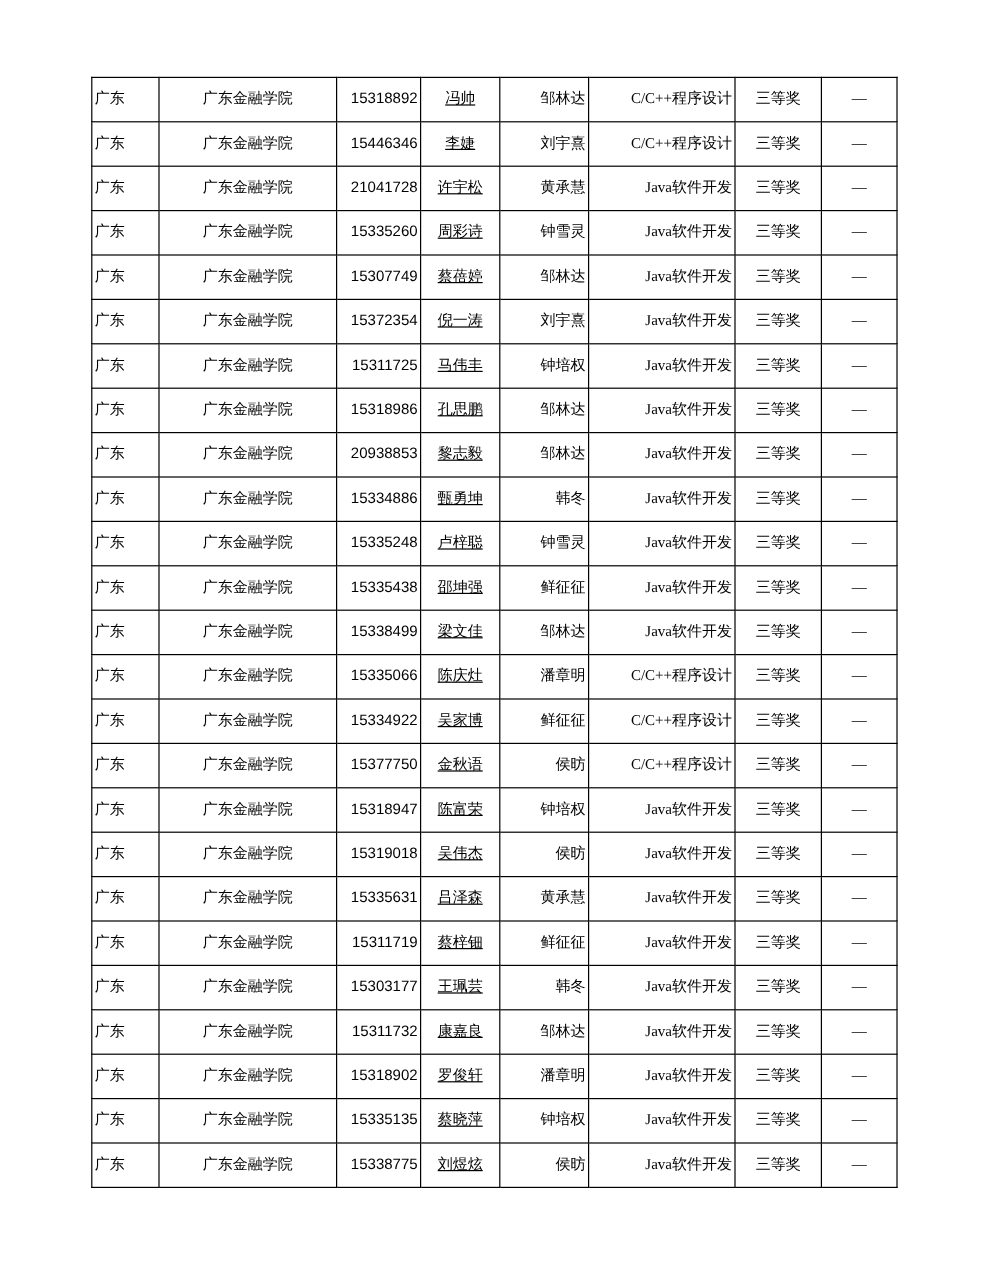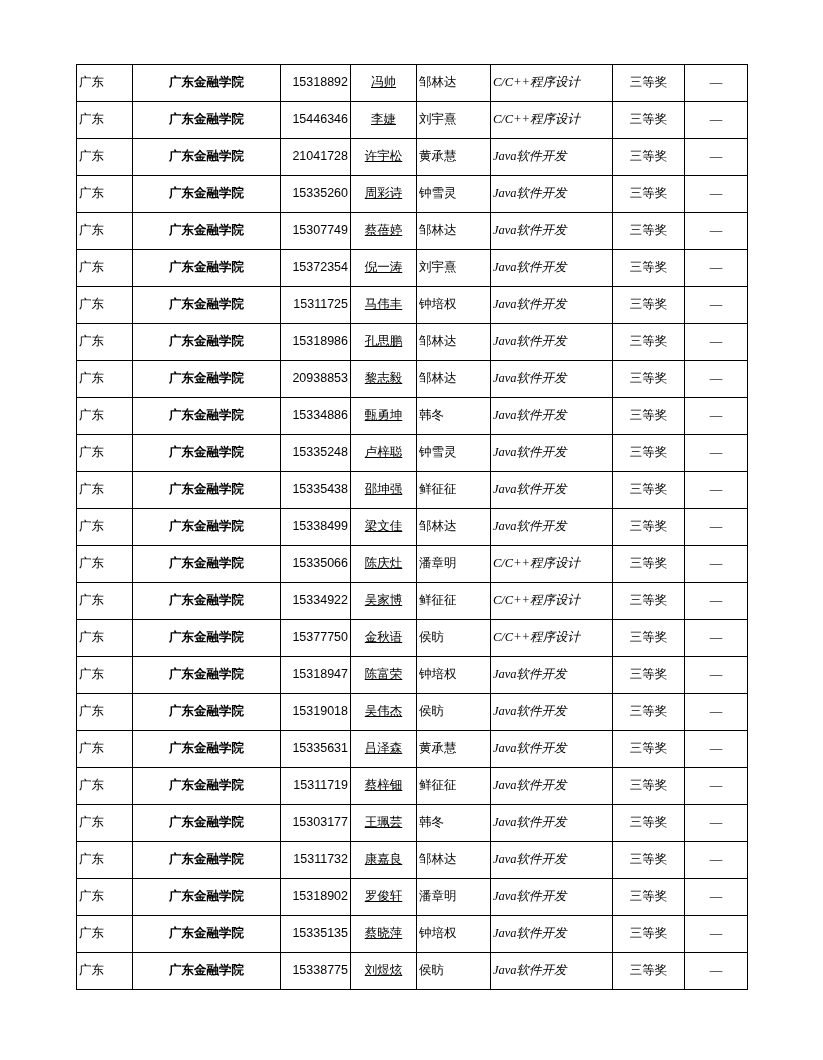--- a/index.html
+++ b/index.html
@@ -38,25 +38,25 @@
   col.c-province { width: 56px; }
   col.c-school   { width: 148px; }
   col.c-id       { width: 70px; }
   col.c-name     { width: 66px; }
   col.c-teacher  { width: 74px; }
   col.c-contest  { width: 122px; }
   col.c-award    { width: 72px; }
   col.c-note     { width: 63px; }
 
   .cell-province { text-align: left; padding-left: 8px; }
-  .cell-school   { text-align: center; font-weight: bold; }
+  .cell-school   { text-align: center; }
   .cell-id       { text-align: right; font-family: Liberation Sans, sans-serif; }
   .cell-name     { text-align: center; text-decoration: underline; }
-  .cell-teacher  { text-align: left; }
-  .cell-contest  { text-align: left; font-style: italic; }
+  .cell-teacher  { text-align: right; }
+  .cell-contest  { text-align: right; }
   .cell-award    { text-align: center; }
   .cell-note     { text-align: center; }
 </style>
 </head>
 <body>
 
 <div class="page">
   <table class="award-table">
     <colgroup>
       <col class="c-province">

